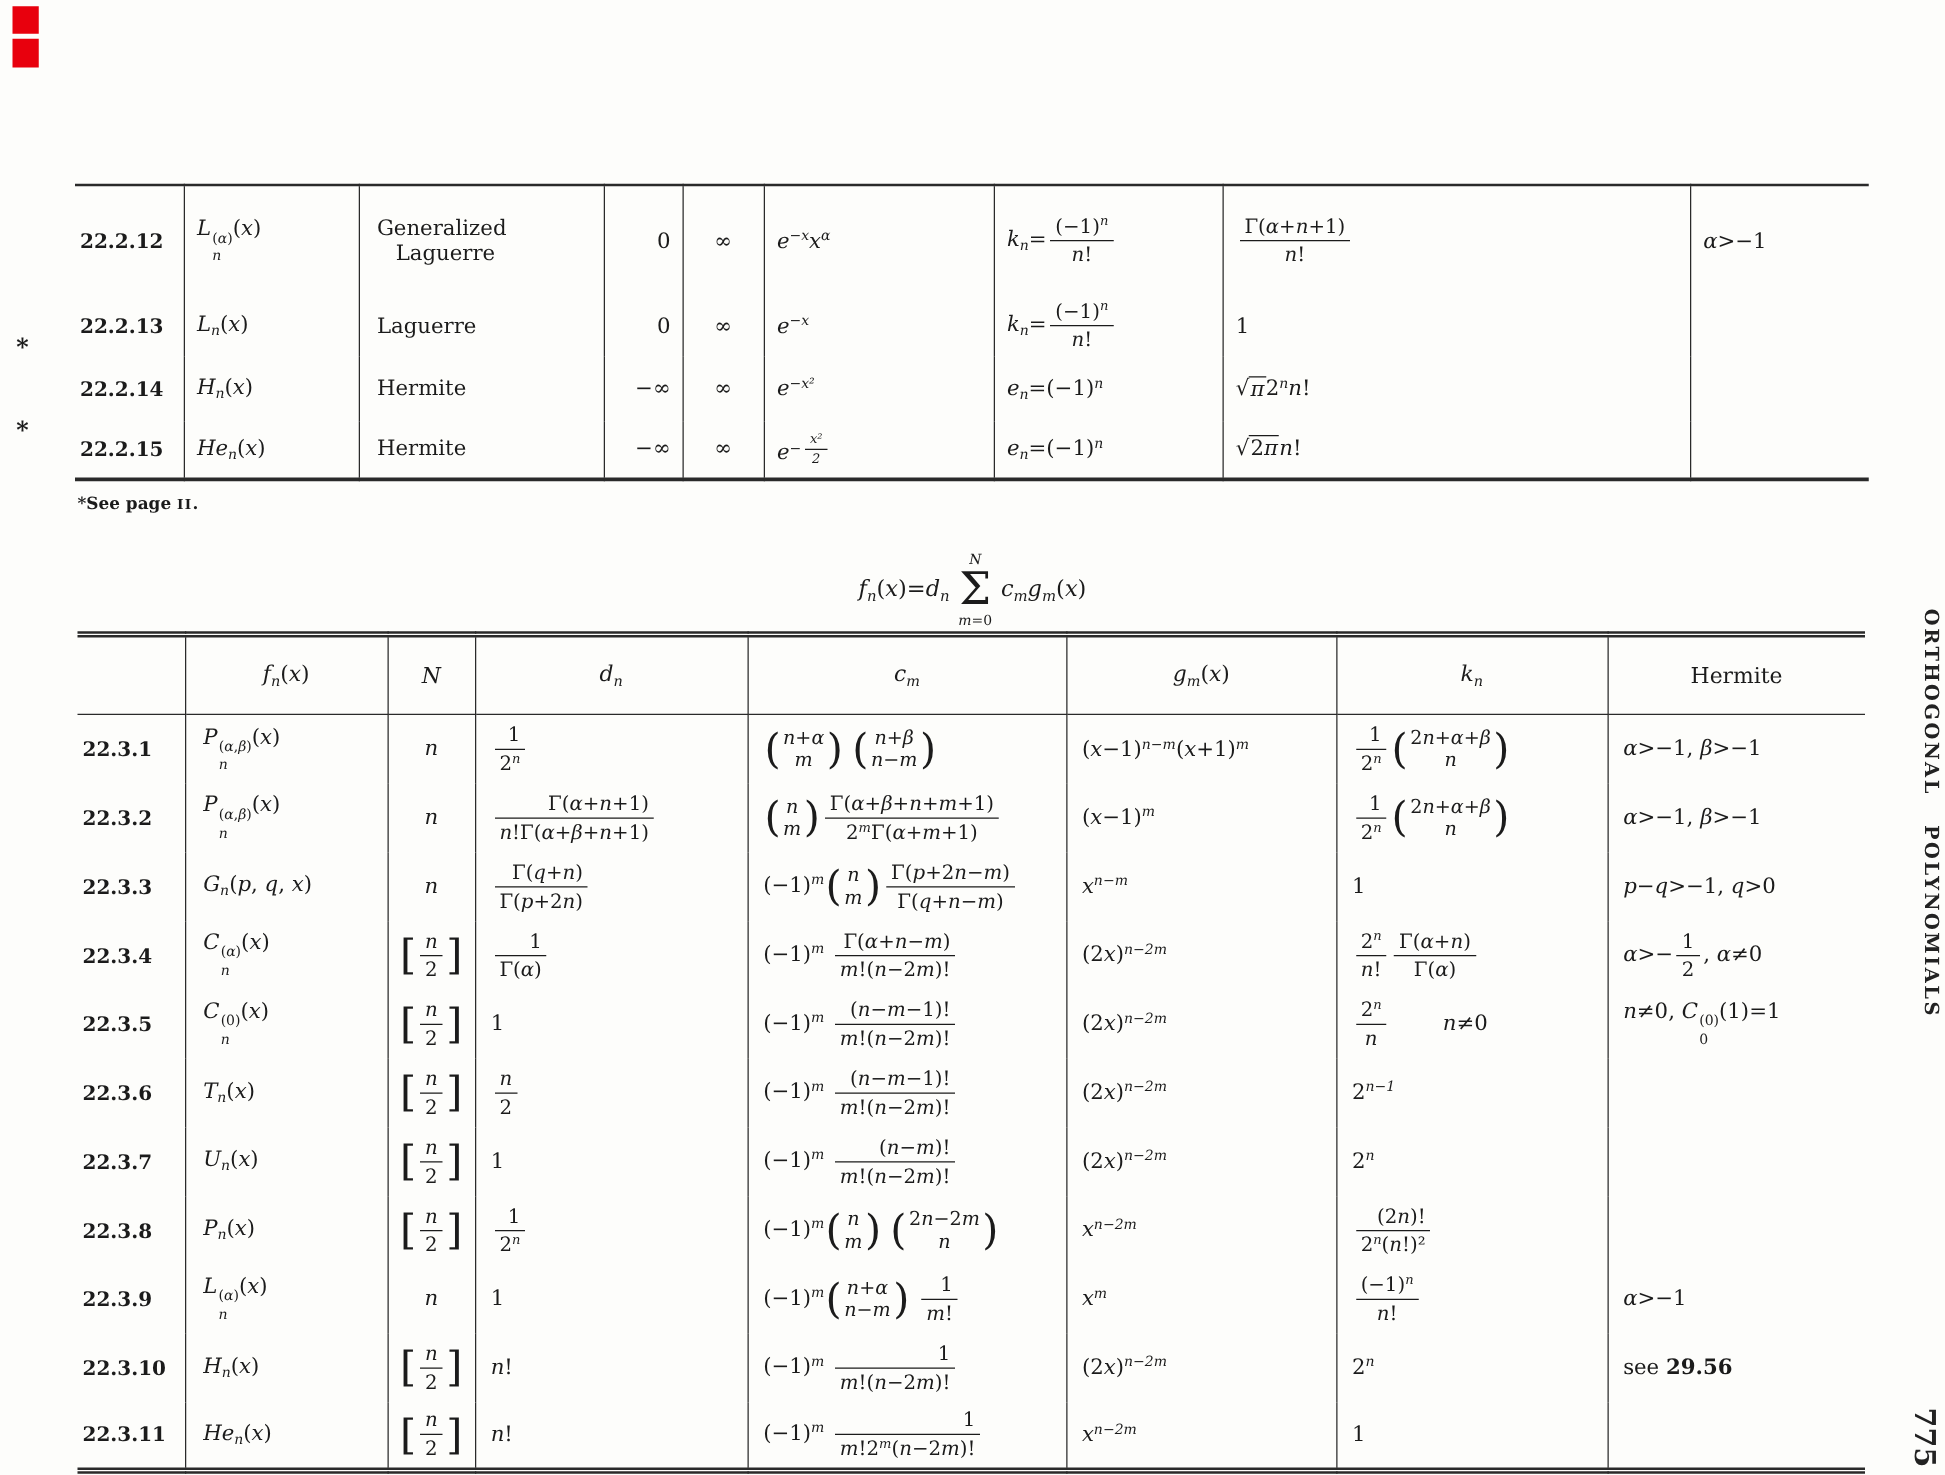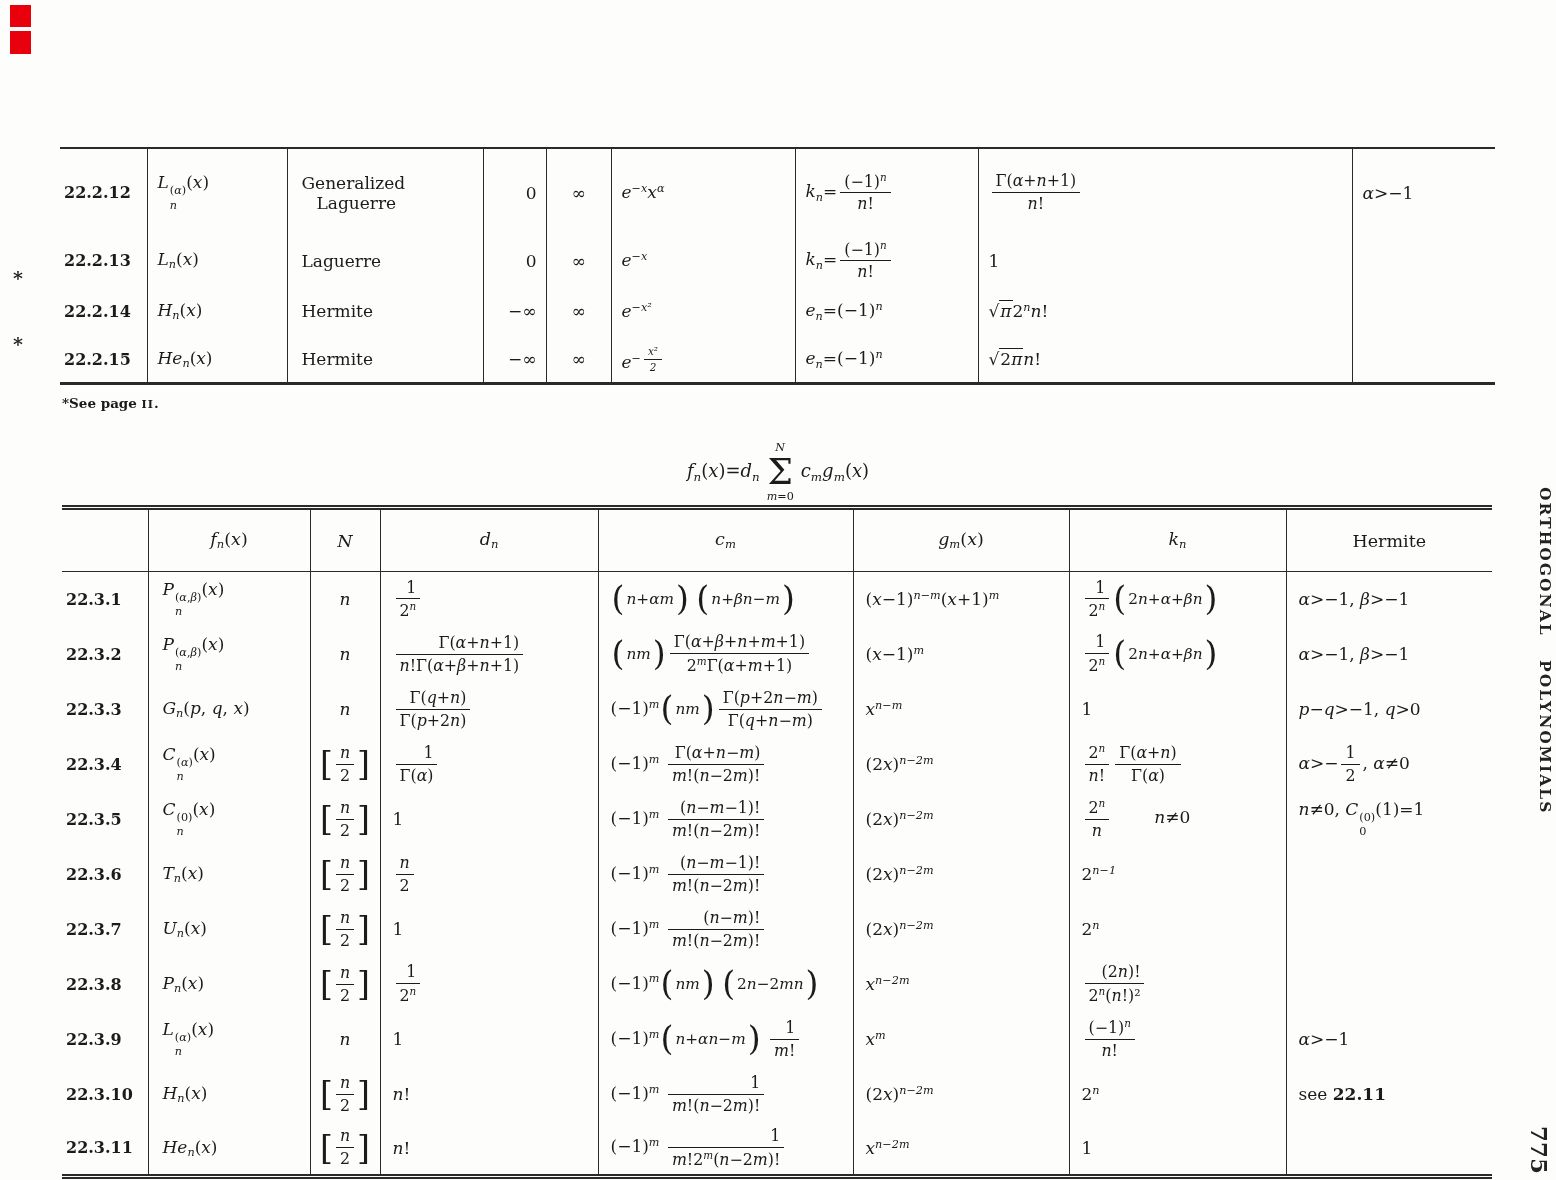--- a/index.html
+++ b/index.html
@@ -54,21 +54,21 @@
   
   i { font-style:italic; }
   sup, sub { font-size:0.66em; font-style:italic; }
   sup { vertical-align:0.55em; } sub { vertical-align:-0.3em; }
   .f { display:inline-block; vertical-align:middle; text-align:center;
        margin:0 3px; line-height:1.25; font-size:0.93em; }
   .f .a { display:block; border-bottom:1.4px solid #1b1b1b; padding:0 4px 1px;text-align:right; }
   .f .b { display:block; padding:1px 4px 0; }
   .bn { display:inline-flex; align-items:center; vertical-align:middle; margin:0 1px; }
   .bn .p { font-size:1.95em; font-weight:300; line-height:0.85; font-style:normal; }
-  .bn .c { display:inline-flex; flex-direction:row; align-items:center;
+  .bn .c { display:inline-flex; flex-direction:column; align-items:center;
            line-height:1.2; font-size:0.9em; padding:0 2px; }
   .ss { display:inline-flex; flex-direction:column; align-items:flex-start;
         vertical-align:-6px; font-size:0.66em; line-height:1.25; margin-left:1px; }
   .sq { white-space:nowrap; }
   .sq .rad { border-top:1.4px solid #1b1b1b; padding:0 1px; }
   .sum { display:inline-flex; flex-direction:column; align-items:center;
          vertical-align:middle; line-height:1; margin:0 7px; }
   .sum .sig { font-size:2em; line-height:0.95; }
   .sum .lim { font-size:0.62em; padding:2px 0; }
   .gap { display:inline-block; width:42px; }
@@ -402,21 +402,21 @@
               <span class="f">
                 <span class="a"><i>n</i></span>
                 <span class="b">2</span>
               </span>
               <span class="p">]</span>
             </span></td>
           <td class="b3"><i>n</i>!</td>
           <td class="b4">(−1)<sup><i>m</i></sup> <span class="f"><span class="a">1</span><span class="b"><i>m</i>!(<i>n</i>−2<i>m</i>)!</span></span></td>
           <td class="b5">(2<i>x</i>)<sup><i>n</i>−2<i>m</i></sup></td>
           <td class="b6">2<sup><i>n</i></sup></td>
-          <td class="b7">see <b>22.11</b></td>
+          <td class="b7">see <b>29.56</b></td>
         </tr>
         <tr>
           <td class="b0">22.3.11</td>
           <td class="b1"><i>He</i><sub><i>n</i></sub>(<i>x</i>)</td>
           <td class="b2"><span class="bn">
               <span class="p">[</span>
               <span class="f">
                 <span class="a"><i>n</i></span>
                 <span class="b">2</span>
               </span>

